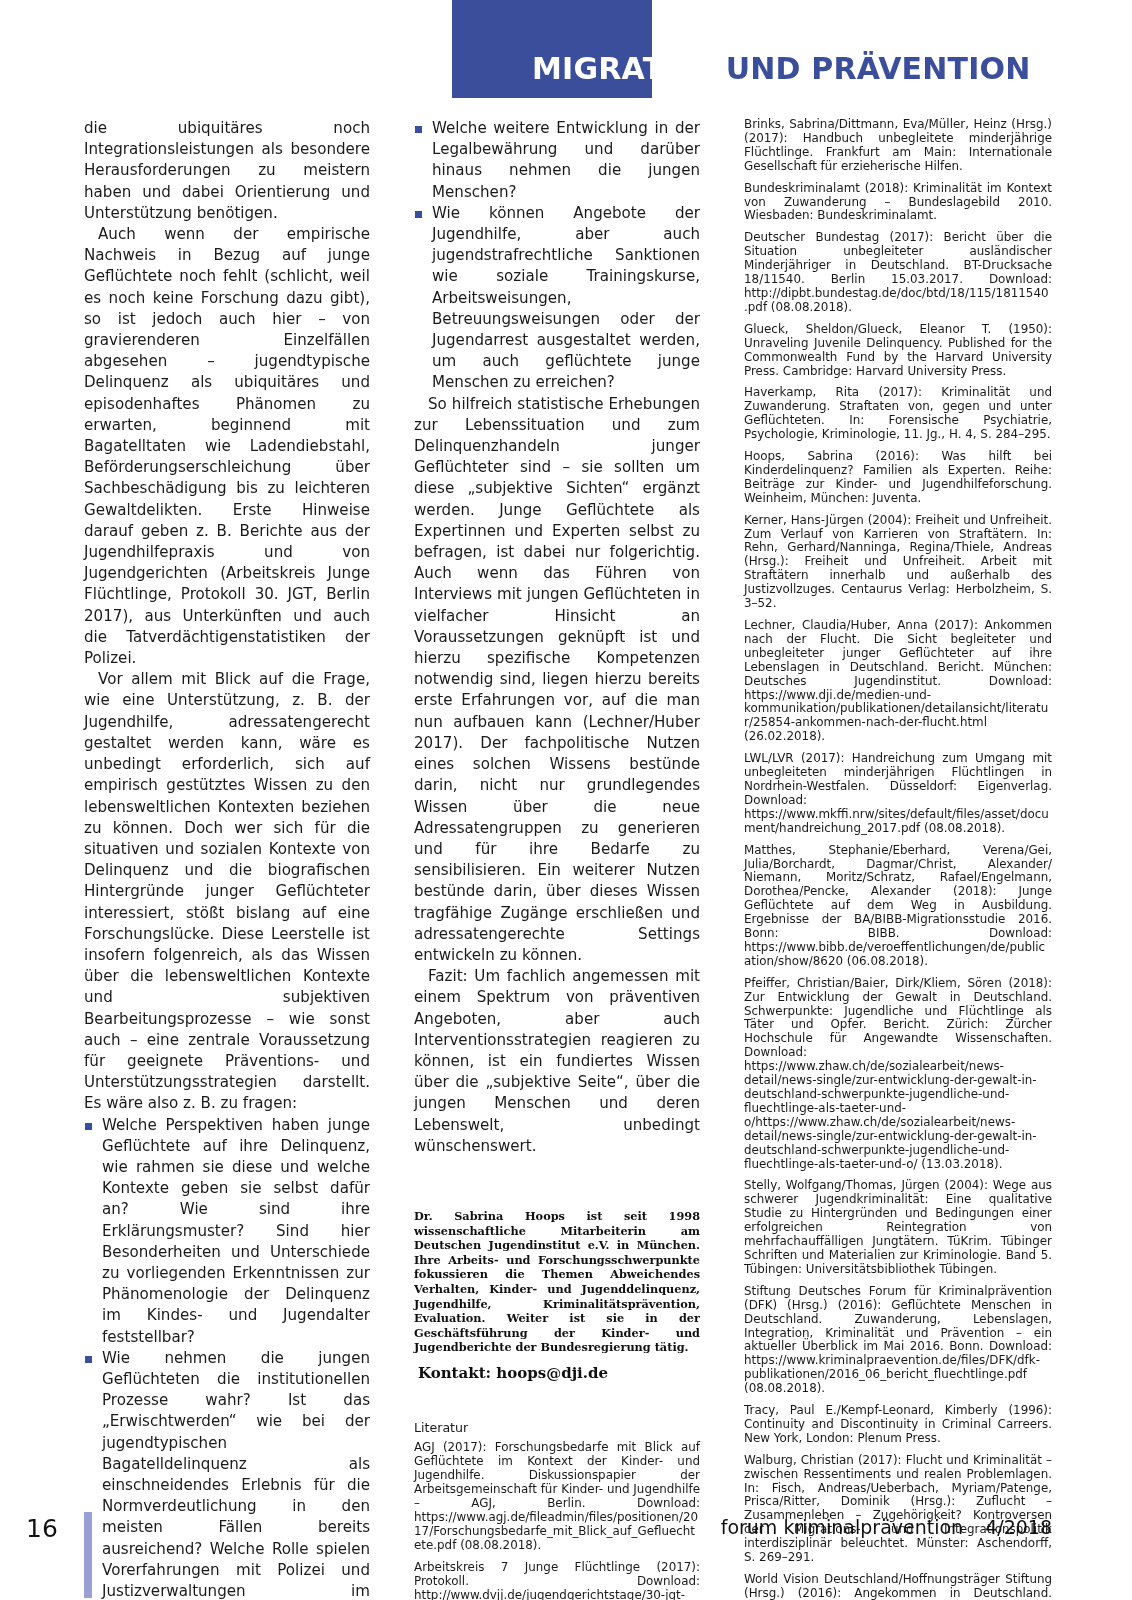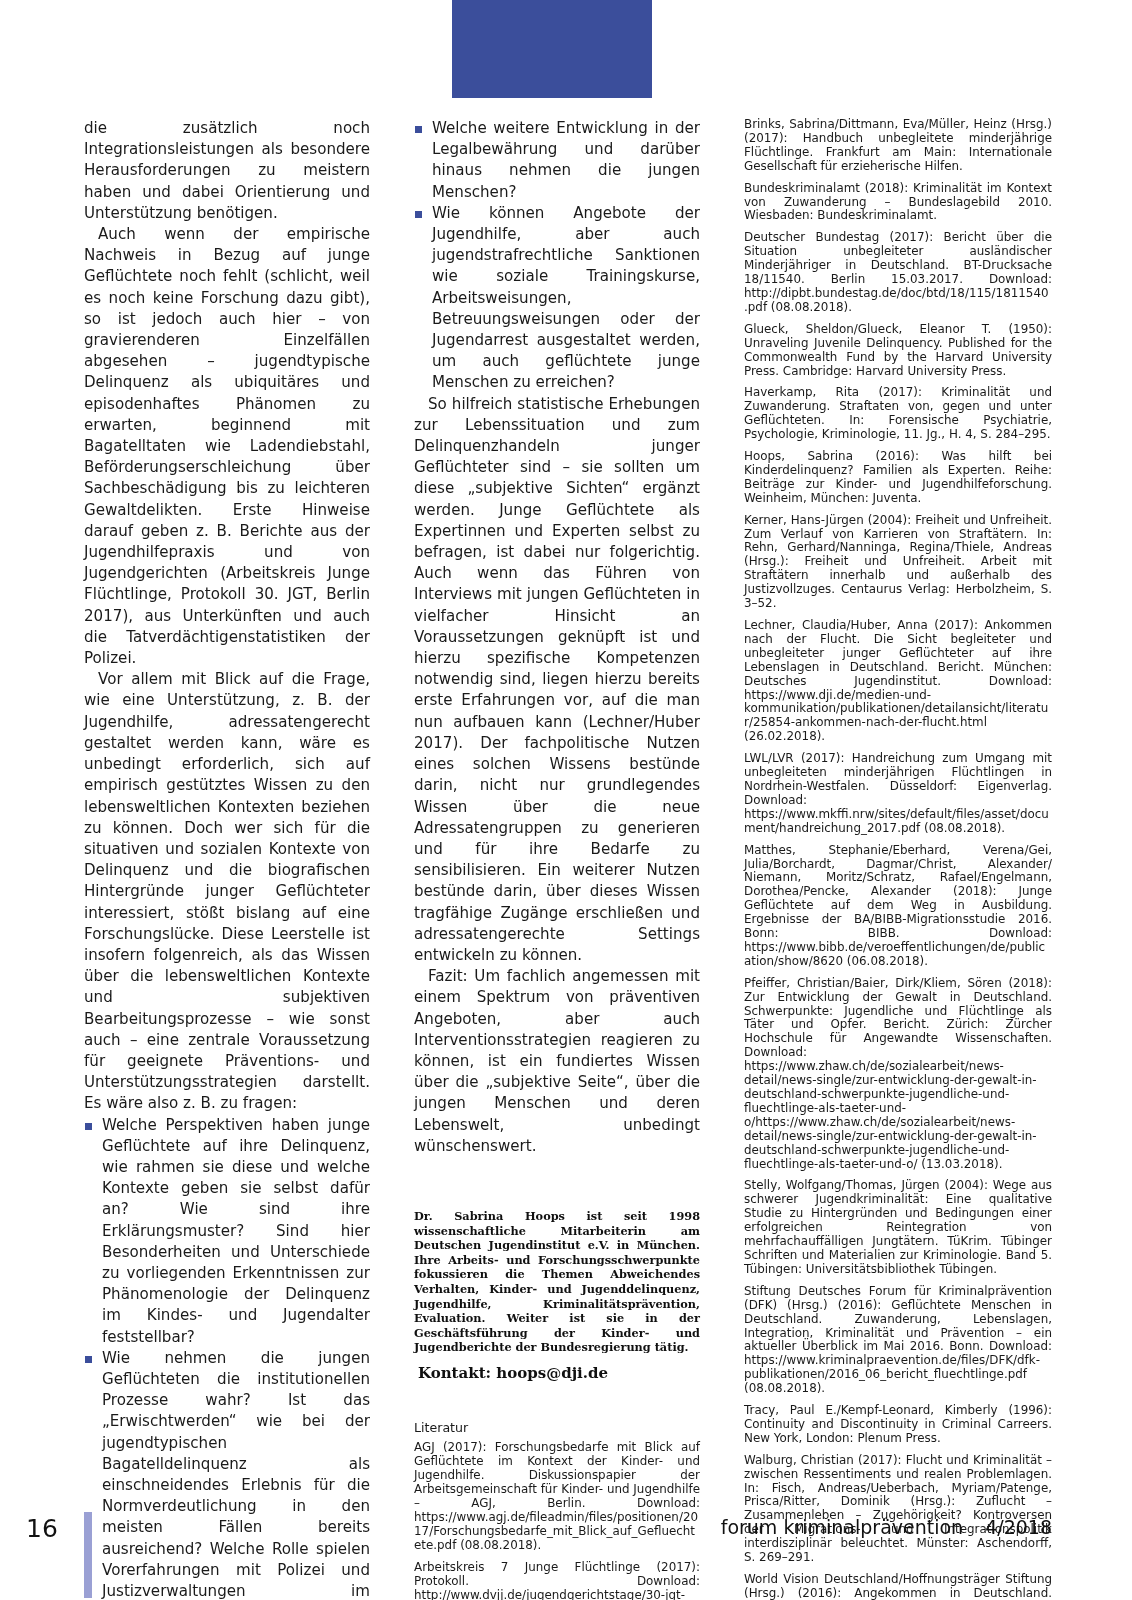--- a/index.html
+++ b/index.html
@@ -186,26 +186,29 @@
   }
   .footer-right .issue { margin-left: 22px; }
 </style>
 </head>
 <body>
 
 <div class="page">
 
   <div class="header">
     <div class="header-block"></div>
+    <div class="header-title">
+      <span class="hl-white">MIGRATION</span><span class="hl-blue">UND PRÄVENTION</span>
+    </div>
   </div>
 
   <div class="columns">
 
     <div class="col col-1">
-      <p class="body-p">die zusätzlich noch Integrationsleistungen als besondere Herausforderungen zu meistern haben und dabei Orientierung und Unterstützung benötigen.</p>
+      <p class="body-p">die ubiquitäres noch Integrationsleistungen als besondere Herausforderungen zu meistern haben und dabei Orientierung und Unterstützung benötigen.</p>
       <p class="body-p indent">Auch wenn der empirische Nachweis in Bezug auf junge Geflüchtete noch fehlt (schlicht, weil es noch keine Forschung dazu gibt), so ist jedoch auch hier – von gravierenderen Einzelfällen abgesehen – jugendtypische Delinquenz als ubiquitäres und episodenhaftes Phänomen zu erwarten, beginnend mit Bagatelltaten wie Ladendiebstahl, Beförderungserschleichung über Sachbeschädigung bis zu leichteren Gewaltdelikten. Erste Hinweise darauf geben z. B. Berichte aus der Jugendhilfepraxis und von Jugendgerichten (Arbeitskreis Junge Flüchtlinge, Protokoll 30. JGT, Berlin 2017), aus Unterkünften und auch die Tatverdächtigenstatistiken der Polizei.</p>
       <p class="body-p indent">Vor allem mit Blick auf die Frage, wie eine Unterstützung, z. B. der Jugendhilfe, adressatengerecht gestaltet werden kann, wäre es unbedingt erforderlich, sich auf empirisch gestütztes Wissen zu den lebensweltlichen Kontexten beziehen zu können. Doch wer sich für die situativen und sozialen Kontexte von Delinquenz und die biografischen Hintergründe junger Geflüchteter interessiert, stößt bislang auf eine Forschungslücke. Diese Leerstelle ist insofern folgenreich, als das Wissen über die lebensweltlichen Kontexte und subjektiven Bearbeitungsprozesse – wie sonst auch – eine zentrale Voraussetzung für geeignete Präventions- und Unterstützungsstrategien darstellt. Es wäre also z. B. zu fragen:</p>
       <ul class="q-list">
         <li>Welche Perspektiven haben junge Geflüchtete auf ihre Delinquenz, wie rahmen sie diese und welche Kontexte geben sie selbst dafür an? Wie sind ihre Erklärungsmuster? Sind hier Besonderheiten und Unterschiede zu vorliegenden Erkenntnissen zur Phänomenologie der Delinquenz im Kindes- und Jugendalter feststellbar?</li>
         <li>Wie nehmen die jungen Geflüchteten die institutionellen Prozesse wahr? Ist das „Erwischtwerden“ wie bei der jugendtypischen Bagatelldelinquenz als einschneidendes Erlebnis für die Normverdeutlichung in den meisten Fällen bereits ausreichend? Welche Rolle spielen Vorerfahrungen mit Polizei und Justizverwaltungen im Herkunftsland und auf der Flucht?</li>
       </ul>
     </div>
 
     <div class="col col-2">
       <ul class="q-list">

